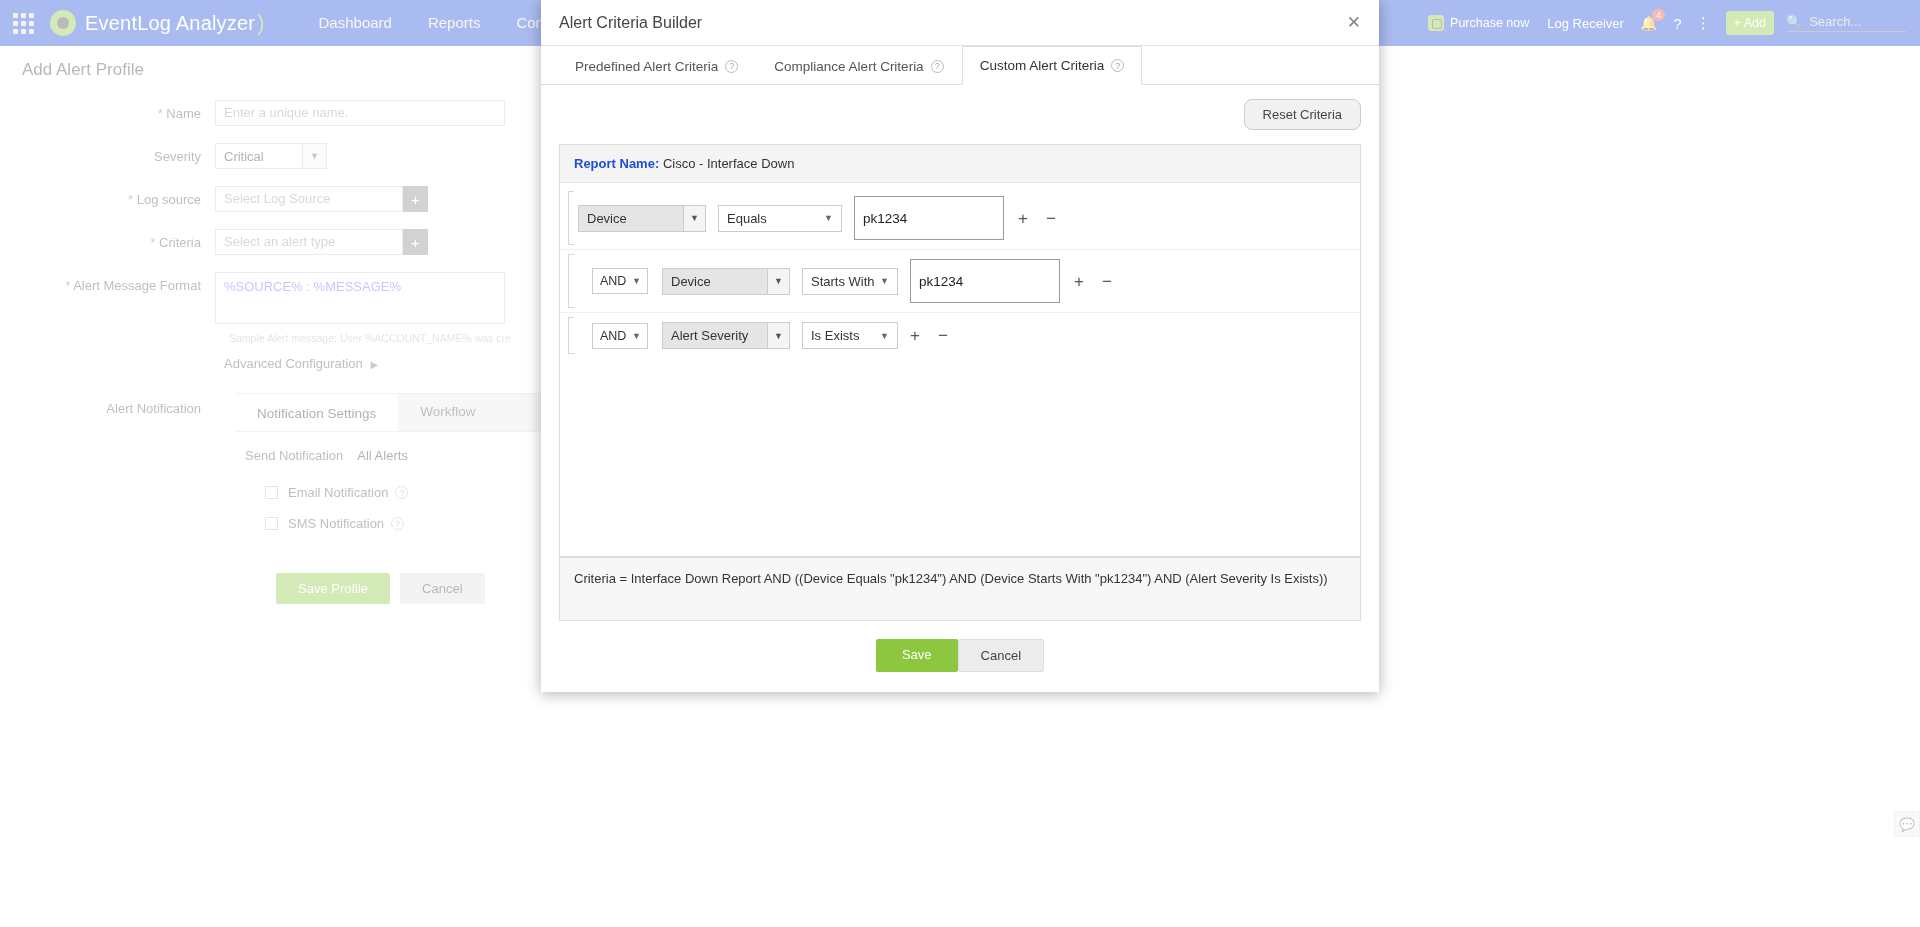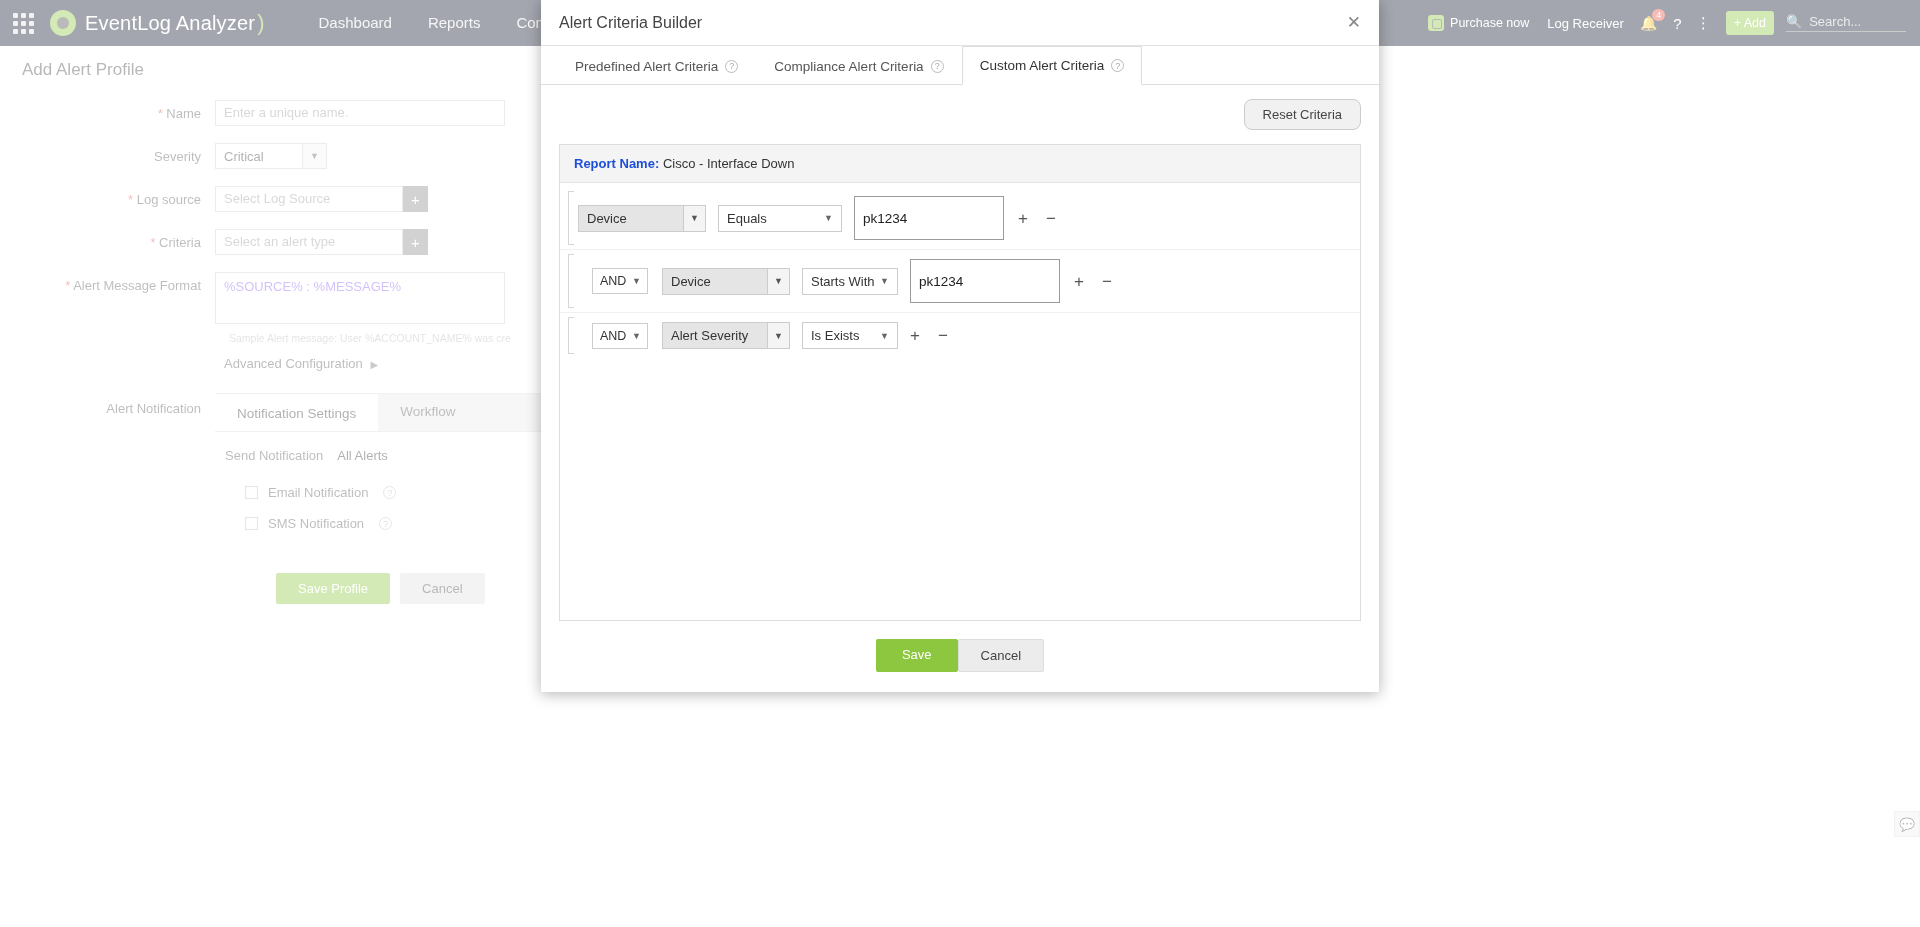--- a/index.html
+++ b/index.html
@@ -13,21 +13,21 @@
     overflow: hidden;
   }
   #app { position: relative; width: 1920px; height: 927px; background: #fff; }
 
   
   .bg-layer { position: absolute; inset: 0; }
 
   
   .topbar {
     position: absolute; top: 0; left: 0; right: 0; height: 46px;
-    background: #0f172a;
+    background: #1d4ed8;
     display: flex; align-items: center;
   }
   .grid-icon {
     width: 46px; height: 46px; display: flex; align-items: center; justify-content: center;
   }
   .grid-icon .dots { display: grid; grid-template-columns: repeat(3, 5px); grid-gap: 3px; }
   .grid-icon .dots i { display: block; width: 5px; height: 5px; background: #ddd; border-radius: 1px; }
   .brand { display: flex; align-items: center; color: #fff; font-size: 20px; margin-left: 4px; }
   .brand .logo-mark {
     width: 26px; height: 26px; border-radius: 50%;
@@ -103,35 +103,35 @@
     display: flex; align-items: center; justify-content: center; font-size: 15px;
   }
   .msgbox {
     width: 290px; height: 52px; border: 1px solid #ccc; background: #fff;
     font-size: 13px; color: #8b5cf6; padding: 6px 8px;
   }
   .sample-note { font-size: 10.5px; color: #b9b9b9; margin-left: 229px; margin-top: -9px; margin-bottom: 12px;}
   .advconf { margin-left: 224px; font-size: 13px; color: #555; margin-top: 6px; }
   .advconf .tri { font-size: 10px; color: #777; margin-left: 4px; }
 
-  .notif-block { display: flex; margin-top: 22px; }
+  .notif-block { display: flex; margin-top: 22px; gap: 20px; }
   .notif-label { width: 215px; text-align: right; padding-right: 14px; font-size: 13px; color: #555; padding-top: 8px;}
   .notif-panel { width: 1013px; border-top: 1px solid #ddd; }
   .tabs-row { display: flex; border-bottom: 1px solid #ddd; background: #ebebeb; }
   .ntab {
     padding: 10px 22px; font-size: 13.5px; color: #555; background: #ebebeb;
   }
   .ntab.active { background: #fff; color: #333; border-top: 2px solid #fff; }
   .notif-body { padding: 16px 0 0 10px; }
   .send-row { display: flex; align-items: center; margin-bottom: 22px; }
   .send-label { font-size: 13px; color: #555; margin-right: 14px; }
   .send-val { font-size: 13px; color: #333; }
   .chk-row { display: flex; align-items: center; margin: 0 0 16px 20px; }
   .chkbox { width: 13px; height: 13px; border: 1px solid #bbb; background: #fff; margin-right: 10px; }
-  .chk-label { font-size: 13px; color: #555; margin-right: 15px; }
+  .chk-label { font-size: 13px; color: #555; margin-right: 7px; }
   .qmark {
     width: 13px; height: 13px; border: 1px solid #bbb; border-radius: 50%;
     color: #aaa; font-size: 9px; display: inline-flex; align-items: center; justify-content: center;
   }
   .footer-btns { display: flex; margin: 26px 0 0 276px; }
   .btn-save-profile {
     background: #8dc63f; color: #fff; font-size: 13px; padding: 8px 22px; border-radius: 2px; margin-right: 10px;
   }
   .btn-cancel-bg {
     background: #e0e0e0; color: #444; font-size: 13px; padding: 8px 22px; border-radius: 2px;
@@ -442,20 +442,21 @@
               <span class="caret">▼</span>
             </div>
             <div class="icon-btn">+</div>
             <div class="icon-btn minus">−</div>
           </div>
 
         </div>
       </div>
     </div>
 
+    <div class="criteria-summary">Criteria = Interface Down Report AND ((Device Equals "pk1234") AND (Device Starts With "pk1234") AND (Alert Severity Is Exists))</div>
 
     <div class="modal-footer">
       <div class="btn-save">Save</div>
       <div class="btn-cancel">Cancel</div>
     </div>
   </div>
 
 </div>
 
 </body></html>

